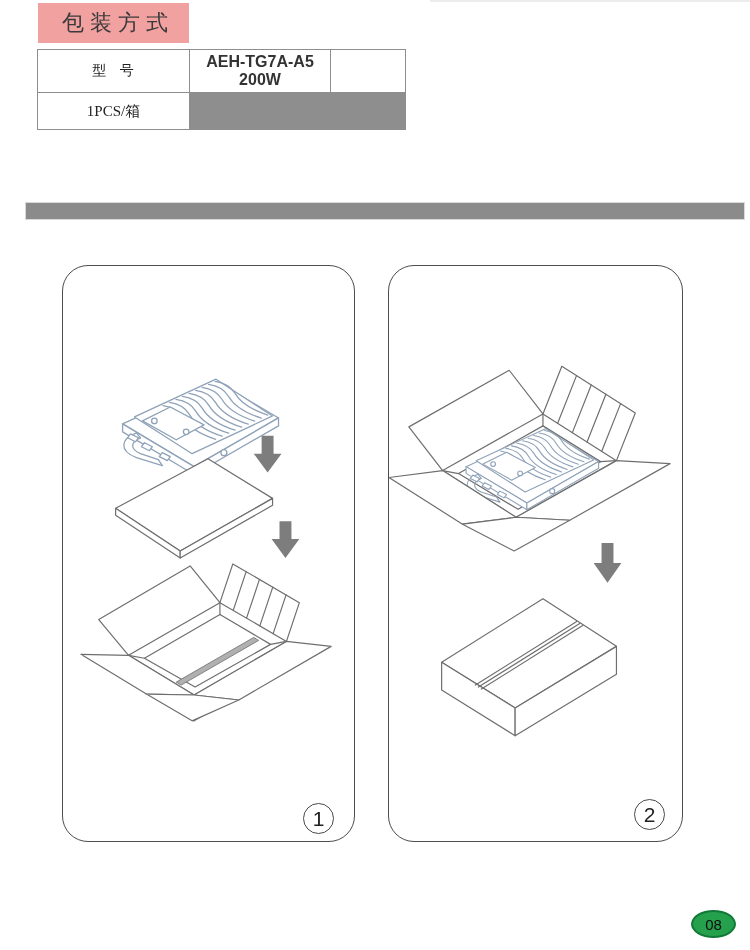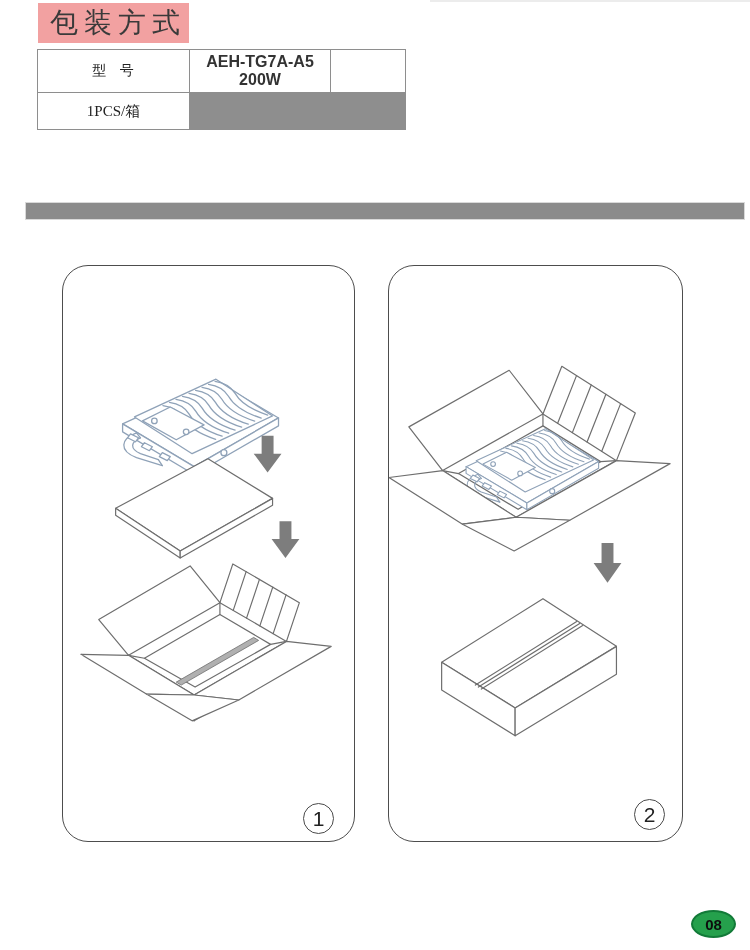--- a/index.html
+++ b/index.html
@@ -8,21 +8,21 @@
     font-family:"Liberation Serif","DejaVu Serif",serif;color:#222;
     overflow:hidden;
   }
   
   .top-edge-line{position:absolute;left:430px;top:0;width:320px;height:2px;background:#ececec;}
 
   
   .title-box{
     position:absolute;left:38px;top:3px;width:151px;height:40px;
     background:#f2a1a1;display:flex;align-items:center;justify-content:center;
-    font-size:28px;color:#3a3a3a;letter-spacing:6px;padding-left:9px;box-sizing:border-box;
+    font-size:22px;color:#3a3a3a;letter-spacing:6px;padding-left:9px;box-sizing:border-box;
   }
 
   
   .ptable{
     position:absolute;left:37px;top:49px;
     display:grid;grid-template-columns:151px 140px 74px;grid-template-rows:42px 36px;
     border:1px solid #8e8e8e;background:#8e8e8e;grid-gap:1px;
   }
   .ptable .cell{
     background:#ffffff;display:flex;align-items:center;justify-content:center;
@@ -56,21 +56,21 @@
     box-sizing:border-box;
   }
   .p1 .step-circle{left:240px;top:537px;}
   .p2 .step-circle{left:245px;top:533px;}
 
   
   .page-badge{
     position:absolute;left:691px;top:910px;width:45px;height:28px;
     background:#25a04c;border:2px solid #127a38;border-radius:50%;
     display:flex;align-items:center;justify-content:center;
-    font-family:"Liberation Sans","DejaVu Sans",sans-serif;font-weight:700;
+    font-family:"Liberation Sans","DejaVu Sans",sans-serif;font-weight:400;
     font-size:15px;color:#0d0d0d;box-sizing:border-box;
   }
 
   svg .ln{stroke:#6e6e6e;stroke-width:1.2;fill:none;stroke-linejoin:round;stroke-linecap:round;}
   svg .face{stroke:#6e6e6e;stroke-width:1.2;fill:#ffffff;stroke-linejoin:round;}
   svg .stripe{stroke:#6e6e6e;stroke-width:0.8;fill:#b0b0b0;}
   svg .arrow{fill:#7d7d7d;stroke:none;}
 </style>
 </head>
 <body>

